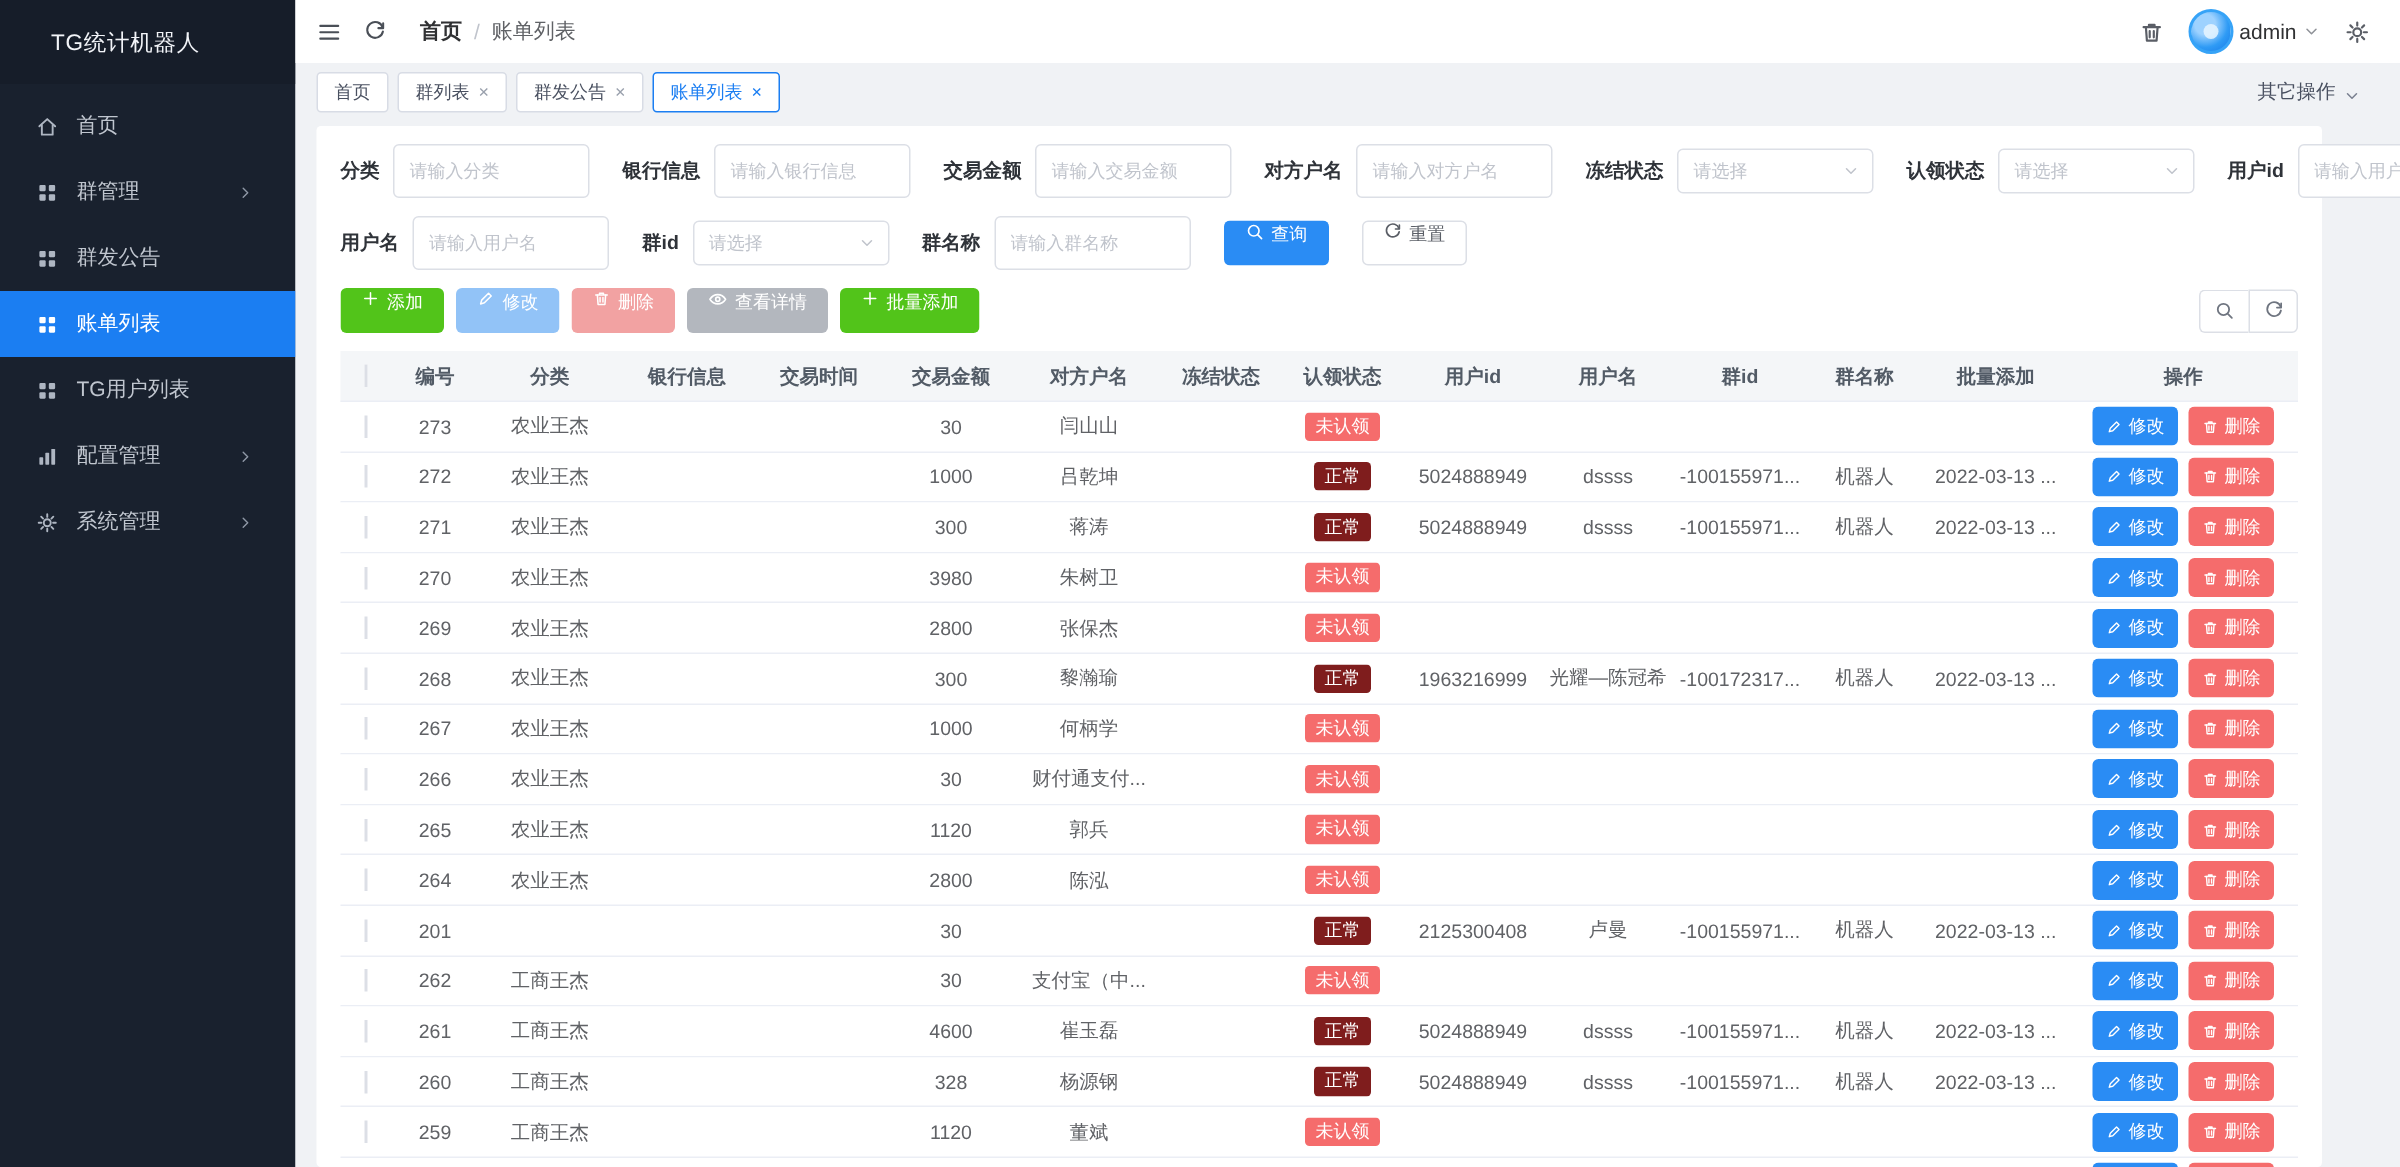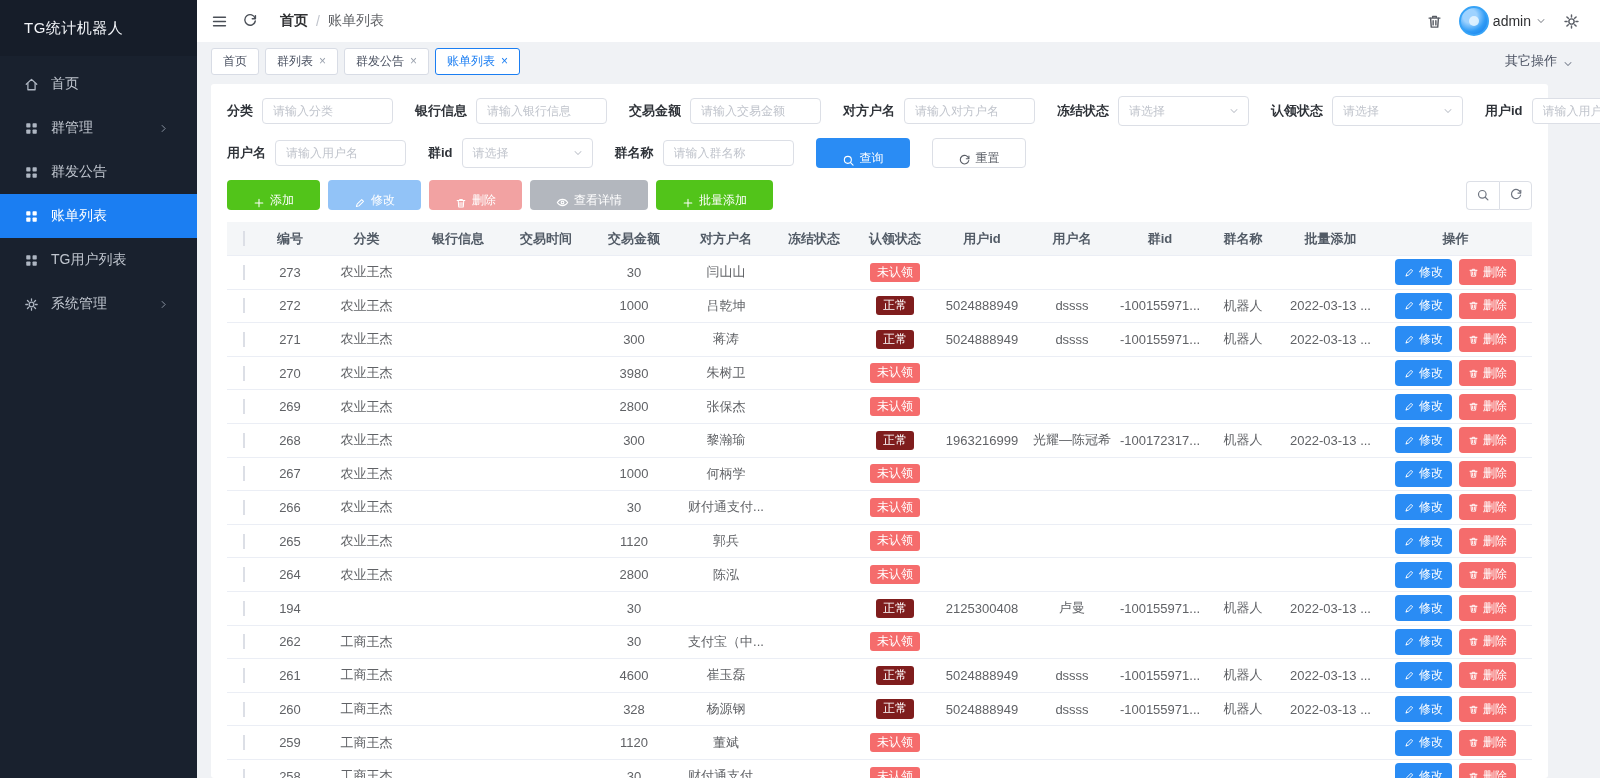--- a/index.html
+++ b/index.html
@@ -7,21 +7,21 @@
   body {
     font-family:"Liberation Sans","DejaVu Sans",sans-serif;
     font-size:13px; color:#606266; background:#f0f2f5;
     display:flex;
   }
   .ic { display:inline-block; vertical-align:middle; }
   .ic svg { display:block; }
 
   
   .sidebar { width:197px; min-width:197px; background:#19212e; height:778px; color:#c8ccd4; }
-  .logo { height:56px; display:flex; align-items:center; padding-left:24px;
+  .logo { height:56px; display:flex; align-items:center; padding-left:34px;
           background:#161d29; color:#f2f4f8; font-size:15px; letter-spacing:.5px; }
   .menu { padding-top:6px; }
   .menu-item { height:44px; display:flex; align-items:center; padding:0 16px 0 24px;
                cursor:pointer; color:#c0c6cf; font-size:14px; }
   .menu-item .ic { color:#aeb6c2; margin-right:12px; }
   .menu-item .mi-label { flex:1; white-space:nowrap; }
   .menu-item .arrow { color:#8f98a6; }
   .menu-item.active { background:#1b7ef2; color:#ffffff; }
   .menu-item.active .ic { color:#ffffff; }
 
@@ -57,30 +57,30 @@
                   gap:5px; cursor:pointer; }
   .more-actions .ic { color:#7a8190; }
 
   .content { flex:1; padding:4px 52px 0 14px; min-height:0; }
   .card { background:#ffffff; border-radius:3px; padding:12px 16px 0 16px; height:100%; }
 
   
   .filter-row { display:flex; align-items:center; flex-wrap:nowrap; gap:22px; margin-bottom:12px; }
   .f-item { display:flex; align-items:center; gap:9px; }
   .f-label { color:#2f3339; font-weight:700; font-size:13px; white-space:nowrap; }
-  .f-input { width:131px; height:26px; border:1px solid #dcdfe6; border-radius:4px;
+  .f-input { width:131px; height:36px; border:1px solid #dcdfe6; border-radius:4px;
              padding:0 10px; font-size:12px; color:#606266; outline:none;
              font-family:"Liberation Sans","DejaVu Sans",sans-serif; }
   .f-input::placeholder { color:#c0c4cc; }
   .f-select { width:131px; height:30px; border:1px solid #dcdfe6; border-radius:4px;
               display:flex; align-items:center; justify-content:space-between;
               padding:0 8px 0 10px; font-size:12px; color:#c0c4cc; cursor:pointer; background:#fff; }
   .f-select .ic { color:#c0c4cc; }
-  .btn { display:inline-flex; align-items:flex-end; justify-content:center; gap:5px;
-         height:30px; padding:0 25px; border-radius:4px; font-size:12px; cursor:pointer;
+  .btn { display:inline-flex; align-items:flex-start; justify-content:center; gap:5px;
+         height:30px; padding:0 13px; border-radius:4px; font-size:12px; cursor:pointer;
          border:1px solid transparent; white-space:nowrap; }
   .btn .ic { flex:none; }
   .btn-primary { background:#2a8cf4; color:#fff; }
   .btn-plain { background:#fff; color:#5a5e66; border-color:#dcdfe6; }
 
   
   .toolbar { display:flex; align-items:center; margin:12px 0 12px 0; gap:8px; }
   .btn-success { background:#52c41a; color:#fff; }
   .btn-edit-light { background:#92c3f7; color:#fff; }
   .btn-del-light { background:#f2a2a2; color:#fff; }
@@ -168,20 +168,35 @@
       <div class="menu-item">
         <span class="ic">
           <svg width="15" height="15" viewBox="0 0 20 20" fill="currentColor" stroke="none">
             <rect x="3" y="3" width="5.6" height="5.6" rx="1"></rect>
             <rect x="11.4" y="3" width="5.6" height="5.6" rx="1"></rect>
             <rect x="3" y="11.4" width="5.6" height="5.6" rx="1"></rect>
             <rect x="11.4" y="11.4" width="5.6" height="5.6" rx="1"></rect>
           </svg>
         </span>
         <span class="mi-label">TG用户列表</span>
+      </div>
+      <div class="menu-item">
+        <span class="ic">
+          <svg width="15" height="15" viewBox="0 0 20 20" fill="currentColor" stroke="none">
+            <rect x="3" y="10.4" width="3.4" height="6.6" rx=".6"></rect>
+            <rect x="8.3" y="6.4" width="3.4" height="10.6" rx=".6"></rect>
+            <rect x="13.6" y="3" width="3.4" height="14" rx=".6"></rect>
+          </svg>
+        </span>
+        <span class="mi-label">配置管理</span>
+        <span class="ic arrow">
+          <svg width="11" height="11" viewBox="0 0 20 20" fill="none" stroke="currentColor" stroke-width="1.7" stroke-linecap="round" stroke-linejoin="round">
+            <path d="M7.5 4.5l5.5 5.5-5.5 5.5"></path>
+          </svg>
+        </span>
       </div>
       <div class="menu-item">
         <span class="ic">
           <svg width="15" height="15" viewBox="0 0 20 20" fill="none" stroke="currentColor" stroke-width="1.7" stroke-linecap="round" stroke-linejoin="round">
             <circle cx="10" cy="10" r="3.1"></circle>
             <path d="M10 2.4v2.4M10 15.2v2.4M2.4 10h2.4M15.2 10h2.4M4.6 4.6l1.7 1.7M13.7 13.7l1.7 1.7M15.4 4.6l-1.7 1.7M6.3 13.7l-1.7 1.7"></path>
           </svg>
         </span>
         <span class="mi-label">系统管理</span>
         <span class="ic arrow">
@@ -745,21 +760,21 @@
                         <path d="M3.6 6h12.8M7.8 6V4.2h4.4V6"></path>
                         <path d="M5.4 6l.8 10.6h7.6L14.6 6"></path>
                         <path d="M8.4 9v5M11.6 9v5"></path>
                       </svg>
                     </span>删除</span>
                 </span>
               </div>
             </div>
             <div class="trow tbody-row">
               <div class="tcell"><span class="chk"></span></div>
-              <div class="tcell">194</div>
+              <div class="tcell">201</div>
               <div class="tcell"></div>
               <div class="tcell"></div>
               <div class="tcell"></div>
               <div class="tcell">30</div>
               <div class="tcell"></div>
               <div class="tcell"><span class="toggle"></span></div>
               <div class="tcell"><span class="badge badge-green">正常</span></div>
               <div class="tcell">2125300408</div>
               <div class="tcell">卢曼</div>
               <div class="tcell">-100155971...</div>

